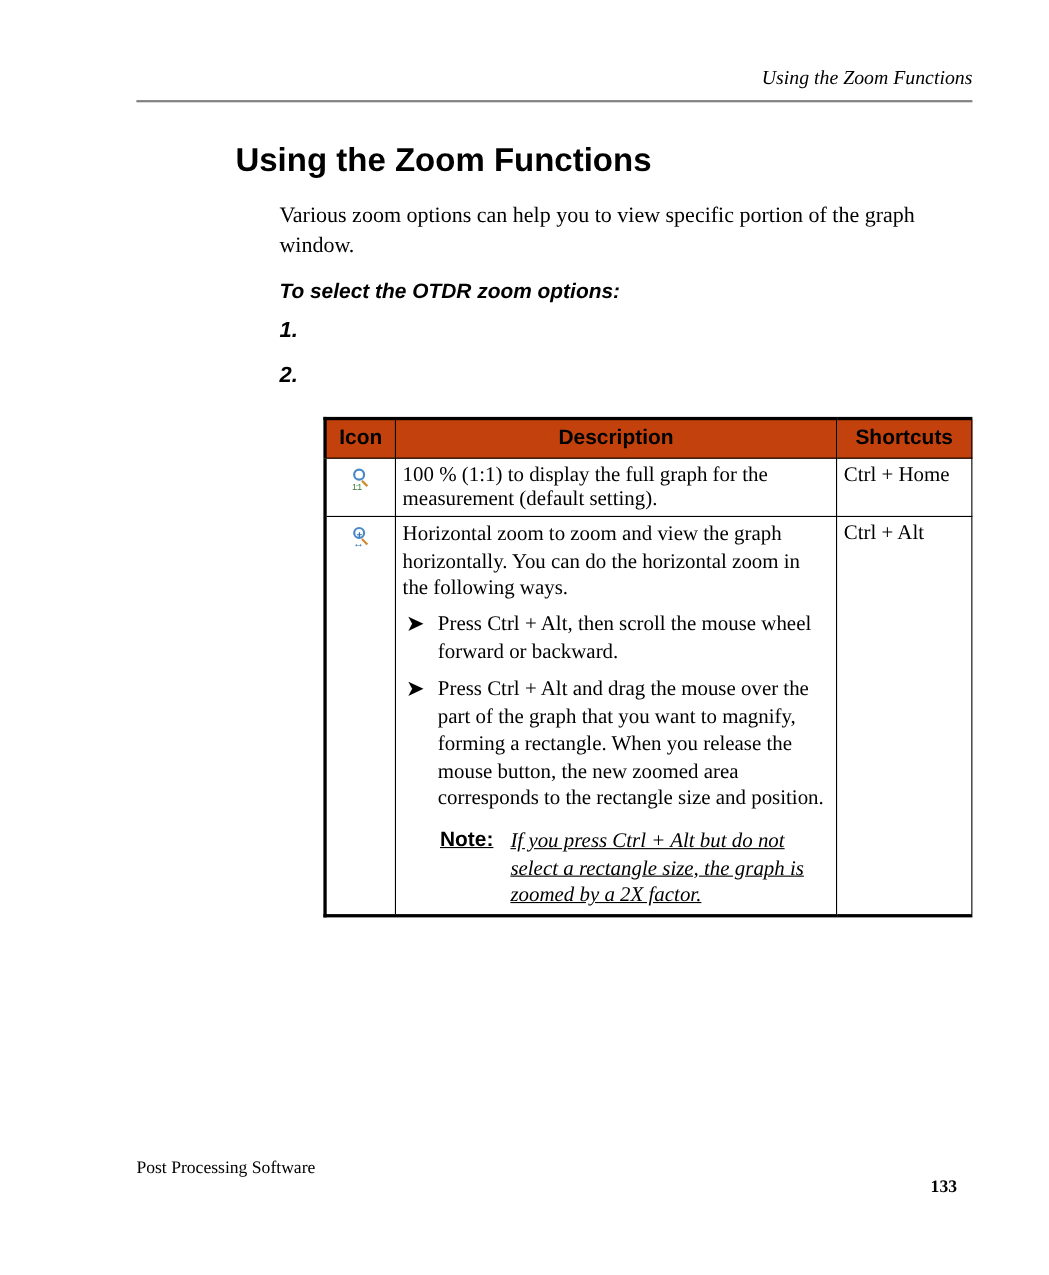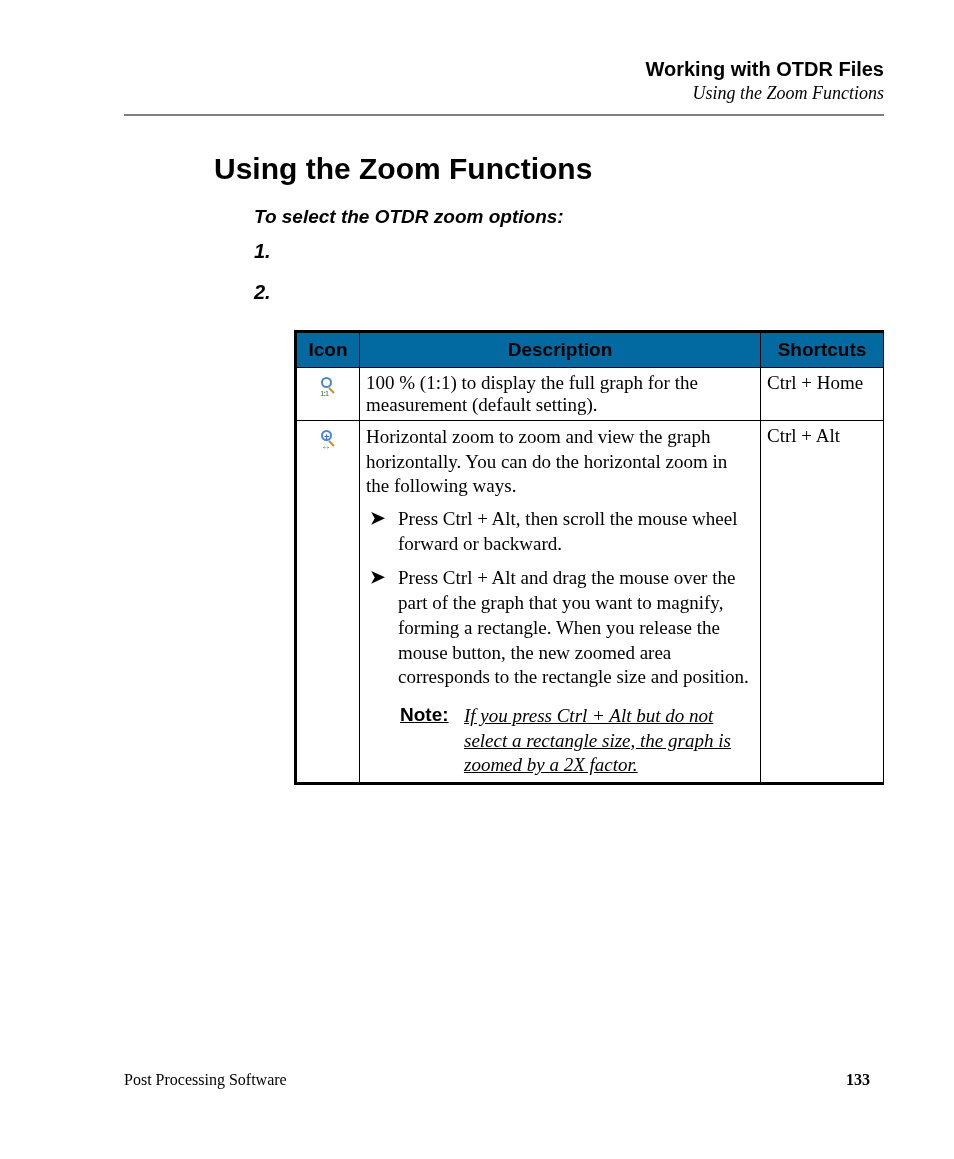--- a/index.html
+++ b/index.html
@@ -76,21 +76,21 @@
   .b { font-weight: 700; }
 
   
   table.zoom {
     border-collapse: collapse;
     margin-left: 170px;
     width: 590px;
     font-size: 19px;
   }
   table.zoom th {
-    background: #0369a1;
+    background: #c2410c;
     font-family: "ITC Stone Sans", "Trebuchet MS", "Segoe UI", Arial, sans-serif;
     font-weight: 700;
     text-align: center;
     padding: 6px 6px;
   }
   table.zoom td, table.zoom th {
     border-top: 1px solid #000;
     border-bottom: 1px solid #000;
     border-right: 1px solid #000;
   }
@@ -155,36 +155,36 @@
     font-size: 10px; color: #2d6db3; font-family: Arial, sans-serif;
   }
 
   
   .footer {
     position: absolute;
     left: 124px; right: 84px; bottom: 70px;
     display: flex; justify-content: space-between;
     font-size: 16px;
   }
-  .footer .pn { font-weight: 700; }
+  .footer .pn { font-weight: 700; margin-top: 18px; }
 </style>
 </head>
 <body>
 
 <div class="page">
 
   <div class="running-head">
-    <div class="chapter">Working with OTDR Files</div>
     <div class="section">Using the Zoom Functions</div>
   </div>
   <hr class="rule">
 
   <h1 class="section-title">Using the Zoom Functions</h1>
 
   <div class="body-indent">
+    <p class="intro">Various zoom options can help you to view specific portion of the graph window.</p>
 
     <p class="subhead">To select the OTDR zoom options:</p>
 
     <ol class="steps">
       <li>
         <span class="num">1.</span>
       </li>
       <li>
         <span class="num">2.</span>
       </li>

